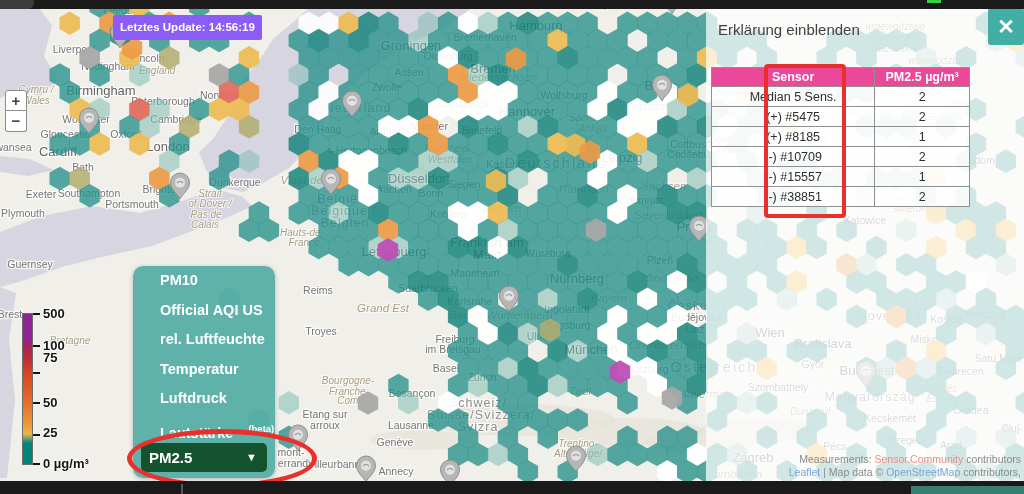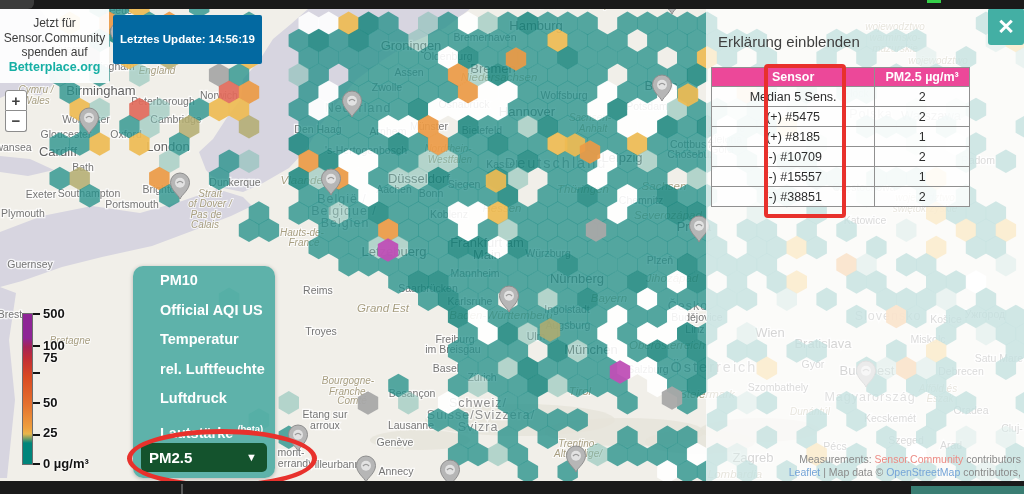--- a/index.html
+++ b/index.html
@@ -21,49 +21,49 @@
   #bottom-bar{position:absolute;left:0;top:481px;width:1024px;height:13px;background:#1a1a1a;z-index:8;}
   #bottom-divider{position:absolute;left:181px;top:3px;width:2px;height:10px;background:#585858;}
   #teal-fragment{position:absolute;left:911px;top:5px;width:113px;height:8px;background:#3a7e73;}
 
   
   #donation{position:absolute;left:0;top:9px;width:109px;background:rgba(255,255,255,.93);z-index:4;
     text-align:center;padding:7px 0 9px;font-size:12px;line-height:14.5px;color:#3c3c3c;}
   #donation a{color:#16afa4;font-weight:bold;text-decoration:none;font-size:12.5px;}
 
   
-  #update-badge{position:absolute;left:113px;top:15px;height:17px;line-height:17px;padding:16px 7px;
-    background:#0369a1;color:#fff;font-weight:bold;font-size:11.5px;border-radius:2px;z-index:4;white-space:nowrap;}
+  #update-badge{position:absolute;left:113px;top:15px;height:17px;line-height:17px;padding:4px 7px;
+    background:#8b5cf6;color:#fff;font-weight:bold;font-size:11.5px;border-radius:2px;z-index:4;white-space:nowrap;}
 
   
   #zoomctl{position:absolute;left:5px;top:90px;width:22px;z-index:4;}
   .zbtn{width:22px;height:21px;background:#fff;border:1px solid #8c8c8c;box-sizing:border-box;
     font-size:15px;font-weight:bold;color:#404040;text-align:center;line-height:19px;cursor:pointer;}
   #zoom-in{border-radius:3px 3px 0 0;}
   #zoom-out{border-radius:0 0 3px 3px;border-top:none;}
 
   
   #legend{position:absolute;left:0;top:305px;width:120px;height:176px;z-index:4;}
   #legend-bar{position:absolute;left:22px;top:8px;width:11px;height:152px;border:1px solid #6e6e6e;box-sizing:border-box;}
   .tick-dash{position:absolute;left:33px;width:7px;height:2px;background:#141414;}
   .tick-label{position:absolute;left:43px;font-size:13px;font-weight:600;color:#141414;
     text-shadow:0 0 3px #fff,0 0 3px #fff,0 0 2px #fff;white-space:nowrap;}
 
   
   #layer-menu{position:absolute;left:133px;top:266px;width:142px;height:212px;background:rgba(73,170,160,.88);
     border-radius:10px;z-index:4;box-shadow:0 1px 4px rgba(0,0,0,.25);}
   .menu-item{height:29.5px;line-height:29.5px;padding-left:27px;color:#fff;font-weight:bold;font-size:14.5px;
     cursor:pointer;white-space:nowrap;}
-  .menu-item sup{font-size:9.5px;font-weight:bold;}
+  .menu-item sup{font-size:9.5px;font-weight:bold;margin-left:11px;}
   #selected-layer{position:relative;margin:0 8px;height:29px;line-height:29px;background:#14532d;border-radius:5px;
     color:#fff;font-weight:bold;font-size:15px;padding-left:8px;cursor:pointer;}
   #selected-caret{position:absolute;right:10px;top:0;font-size:11px;}
 
   
-  #panel-title{position:absolute;left:718px;top:21px;font-size:15px;color:#3f3f3f;z-index:4;cursor:pointer;margin-top:12px;}
+  #panel-title{position:absolute;left:718px;top:21px;font-size:15px;color:#3f3f3f;z-index:4;cursor:pointer;}
   #close-btn{position:absolute;left:988px;top:8px;width:36px;height:37px;background:#43afa4;border-radius:3px;
     color:#fff;font-size:21px;font-weight:bold;text-align:center;line-height:37px;z-index:4;cursor:pointer;}
   #sensor-table{position:absolute;left:711px;top:67px;width:259px;border-collapse:collapse;z-index:4;
     font-size:12.5px;color:#2e2e2e;text-align:center;}
   #sensor-table th{background:#ec4899;color:#fff;font-weight:bold;height:18px;border:1px solid #909090;padding:0;}
   #sensor-table td{background:rgba(255,255,255,.78);height:19px;border:1px solid #909090;padding:0;}
   #sensor-table th:first-child,#sensor-table td:first-child{width:161px;}
   #sensor-table th:last-child,#sensor-table td:last-child{width:93px;}
 
   
@@ -1049,26 +1049,20 @@
           <td>(-) #15557</td>
           <td>1</td>
         </tr>
         <tr>
           <td>(-) #38851</td>
           <td>2</td>
         </tr>
       </tbody>
   </table>
 
-  <div id="donation">
-    <div>Jetzt für</div>
-    <div>Sensor.Community</div>
-    <div>spenden auf</div>
-    <a>Betterplace.org</a>
-  </div>
 
   <div id="update-badge">Letztes Update: 14:56:19</div>
 
   <div id="zoomctl">
     <div id="zoom-in" class="zbtn">+</div>
     <div id="zoom-out" class="zbtn">−</div>
   </div>
 
   <div id="legend">
     <div id="legend-bar" style="background: linear-gradient(to top, rgb(0, 133, 123) 0%, rgb(0, 133, 123) 14%, rgb(232, 182, 76) 20%, rgb(238, 159, 62) 24%, rgb(228, 112, 46) 40%, rgb(217, 74, 34) 58%, rgb(195, 46, 53) 70%, rgb(166, 36, 86) 78%, rgb(142, 37, 150) 84%, rgb(142, 37, 150) 100%);"></div>
@@ -1085,22 +1079,22 @@
         <div class="tick-label" style="top: 120px;">25</div>
         <div class="tick-dash" style="top: 158px;"></div>
         <div class="tick-label" style="top: 151px;">0 µg/m³</div>
       </div>
   </div>
 
   <div id="layer-menu">
     <div id="menu-items">
         <div class="menu-item">PM10</div>
         <div class="menu-item">Official AQI US</div>
+        <div class="menu-item">rel. Luftfeuchte</div>
         <div class="menu-item">Temperatur</div>
-        <div class="menu-item">rel. Luftfeuchte</div>
         <div class="menu-item">Luftdruck</div>
         <div class="menu-item">Lautstärke <sup>(beta)</sup></div>
       </div>
     <div id="selected-layer">
       <span>PM2.5</span>
       <span id="selected-caret">▼</span>
     </div>
   </div>
 
   <div id="annot-rect"></div>

